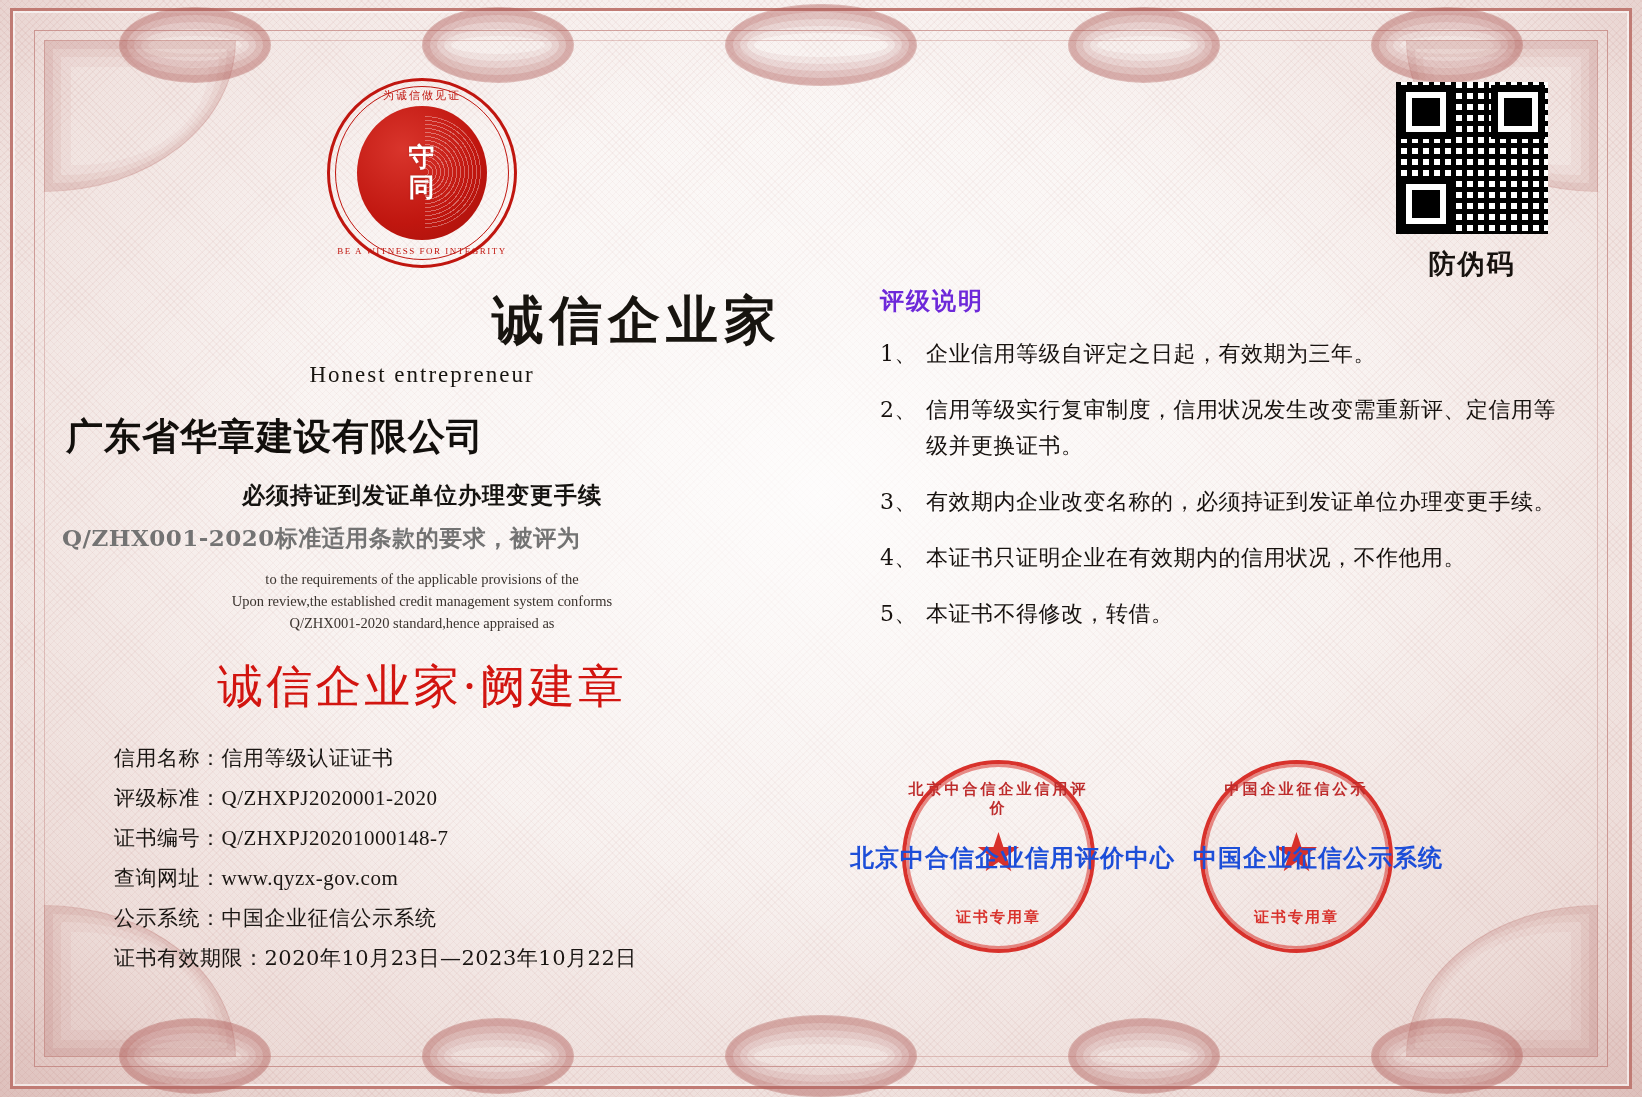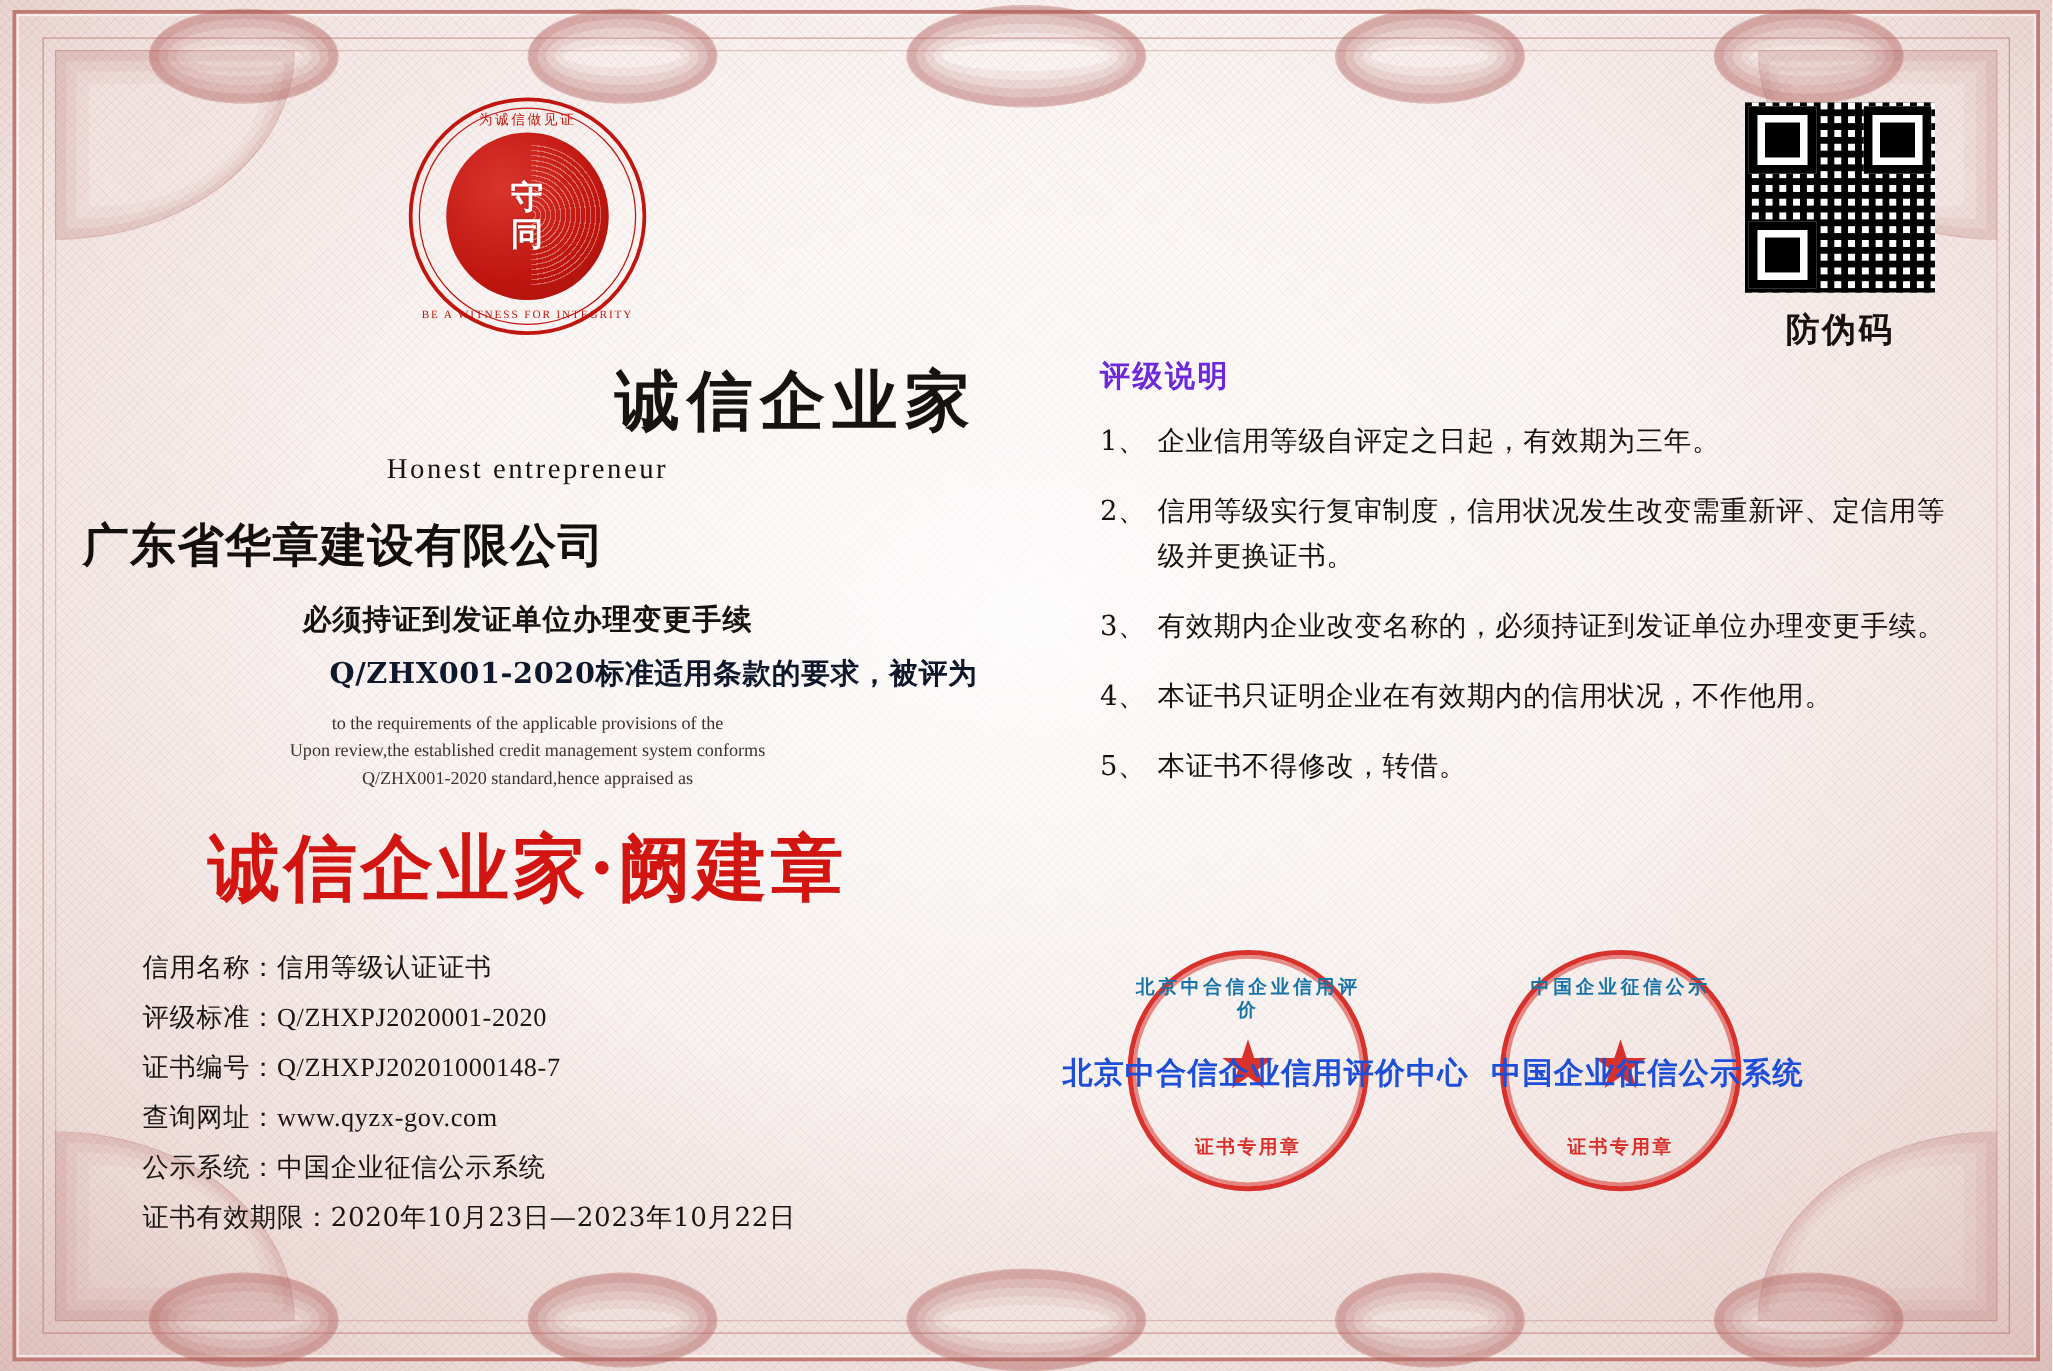--- a/index.html
+++ b/index.html
@@ -198,41 +198,41 @@
     margin-top: 18px;
     text-align: center;
     font-family: "DejaVu Serif", serif;
     font-size: 23px;
     font-weight: bold;
     color: #151310;
     letter-spacing: 1px;
   }
   .conform2 {
     margin-top: 12px;
-    text-align: right;
+    text-align: left;
     font-family: "DejaVu Serif", serif;
     font-size: 23px;
     font-weight: bold;
-    color: #0f172a;
+    color: #737373;
     letter-spacing: 0.5px;
   }
   .en-block {
     margin-top: 14px;
     text-align: center;
     font-family: "Liberation Serif", serif;
     font-size: 14.5px;
     line-height: 22px;
     color: #3a332e;
   }
   .grade {
     margin-top: 22px;
     text-align: center;
     font-family: "DejaVu Serif", serif;
-    font-size: 58px;
-    font-weight: bold;
+    font-size: 46px;
+    font-weight: normal;
     color: #d21510;
     letter-spacing: 3px;
   }
   .fields {
     margin-top: 26px;
     padding-left: 52px;
   }
   .field-row {
     display: flex;
     align-items: baseline;
@@ -361,21 +361,21 @@
     transform: translate(-50%, -58%);
     color: #d6221c;
     font-size: 54px;
     line-height: 54px;
   }
   .seal .top-text {
     position: absolute;
     left: 0; right: 0;
     top: 16px;
     text-align: center;
-    color: #0369a1;
+    color: #b91c1c;
     font-family: "DejaVu Serif", serif;
     font-size: 15px;
     letter-spacing: 3px;
     font-weight: bold;
   }
   .seal .bottom-text {
     position: absolute;
     left: 0; right: 0;
     bottom: 22px;
     text-align: center;

